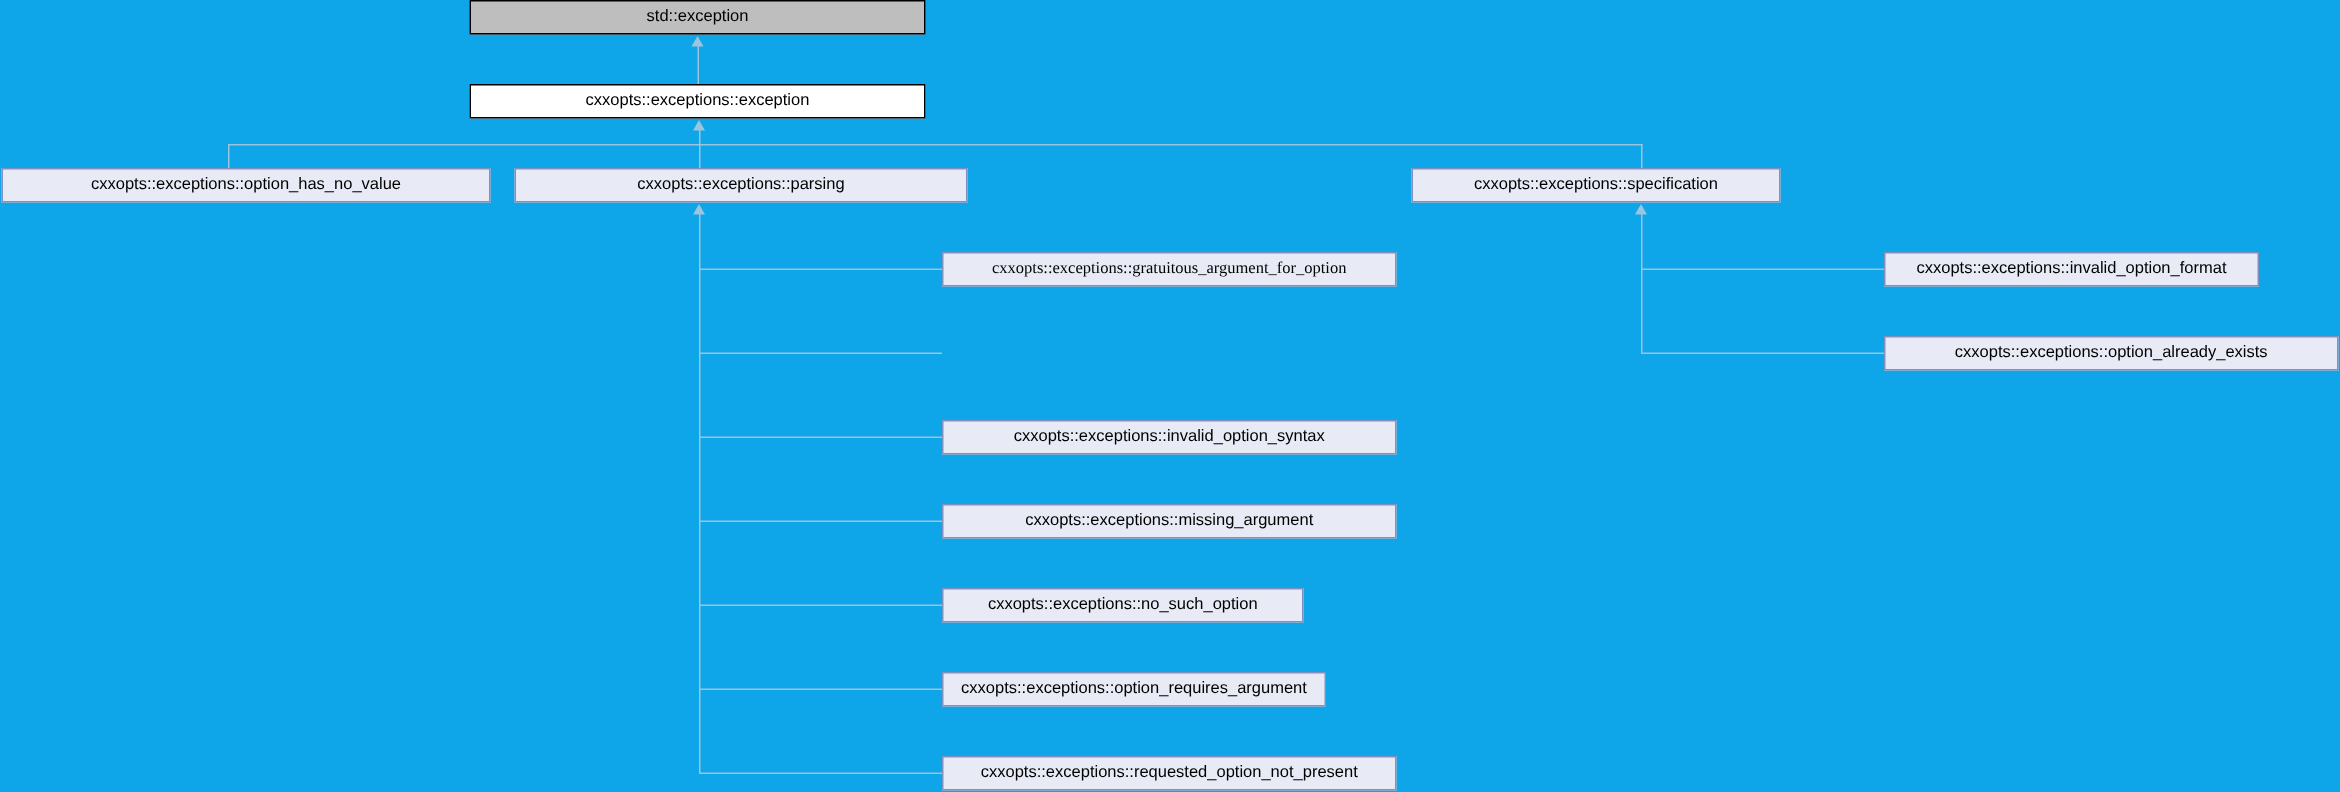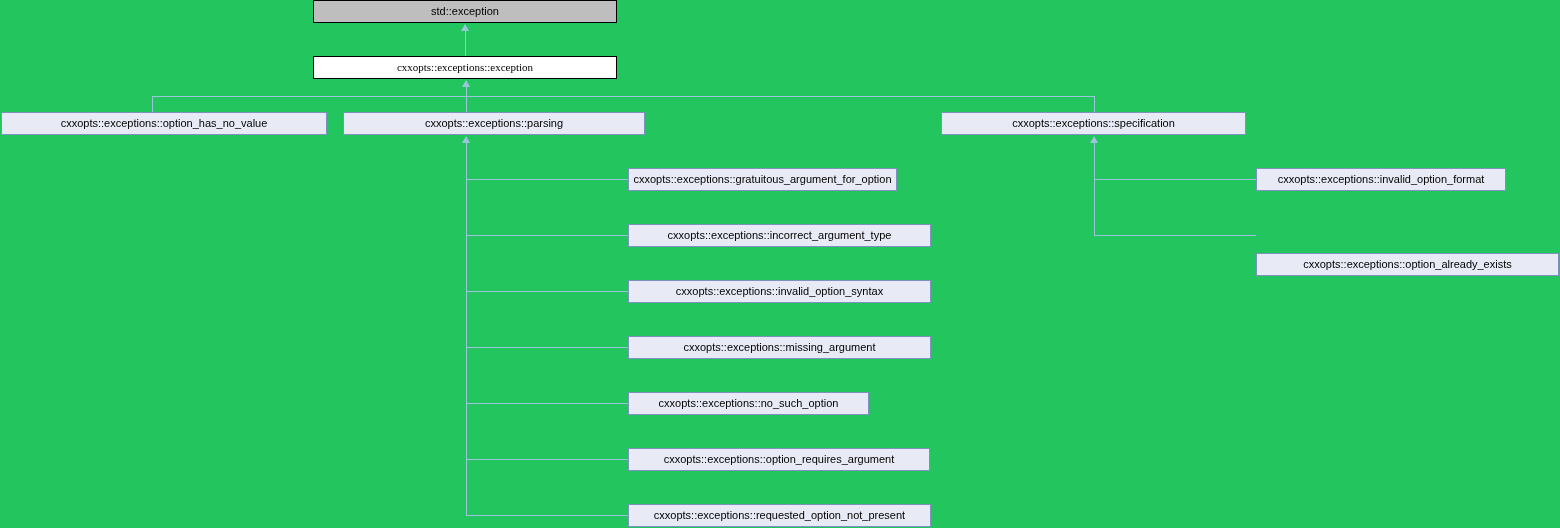--- a/index.html
+++ b/index.html
@@ -10,21 +10,21 @@
     --root-fill:#FFFFFF;
     --strong-border:#000000;
     --text:#000000;
   }
   html,body{margin:0;padding:0;background:#ffffff;}
   body{font-family:"Liberation Sans", sans-serif;}
   .canvas{
     position:relative;
     width:1560px;
     height:528px;
-    background:#22c55e;
+    background:#0ea5e9;
     overflow:hidden;
   }
   .node{
     position:absolute;
     box-sizing:border-box;
     height:23px;
     background:var(--node-fill);
     border:1px solid var(--node-border);
     color:var(--text);
     font-size:11px;
@@ -36,21 +36,20 @@
   }
   .node.external{
     background:var(--external-fill);
     border:1px solid var(--strong-border);
     cursor:default;
   }
   .node.root{
     background:var(--root-fill);
     border:1px solid var(--strong-border);
     cursor:default;
-    font-family:Liberation Serif, serif;
   }
   .edge-v{
     position:absolute;
     width:1px;
     background:var(--edge);
   }
   .edge-h{
     position:absolute;
     height:1px;
     background:var(--edge);
@@ -93,33 +92,32 @@
   <div class="edge-h" style="left:1094px;top:235px;width:162px;"></div>
 
   <div class="node external" style="left:313px;top:0px;width:304px;">std::exception</div>
 
   <div class="node root" style="left:313px;top:56px;width:304px;">cxxopts::exceptions::exception</div>
 
   <div class="node" style="left:1px;top:112px;width:326px;">cxxopts::exceptions::option_has_no_value</div>
 
   <div class="node" style="left:315px;top:112px;width:302px;margin-left:28px;">cxxopts::exceptions::parsing</div>
 
-  <div class="node" style="left:941px;top:112px;width:305px;">cxxopts::exceptions::specification</div>
+  <div class="node" style="left:941px;top:112px;width:246px;">cxxopts::exceptions::specification</div>
 
-  <div class="node" style="left:628px;top:168px;width:269px;">cxxopts::exceptions::gratuitous_argument_for_option</div>
+  <div class="node" style="left:628px;top:168px;width:303px;font-family:Liberation Serif, serif;">cxxopts::exceptions::gratuitous_argument_for_option</div>
 
-  <div class="node" style="left:628px;top:224px;width:303px;">cxxopts::exceptions::incorrect_argument_type</div>
 
   <div class="node" style="left:628px;top:280px;width:303px;">cxxopts::exceptions::invalid_option_syntax</div>
 
   <div class="node" style="left:628px;top:336px;width:303px;">cxxopts::exceptions::missing_argument</div>
 
   <div class="node" style="left:628px;top:392px;width:241px;">cxxopts::exceptions::no_such_option</div>
 
-  <div class="node" style="left:628px;top:448px;width:302px;">cxxopts::exceptions::option_requires_argument</div>
+  <div class="node" style="left:628px;top:448px;width:256px;">cxxopts::exceptions::option_requires_argument</div>
 
   <div class="node" style="left:628px;top:504px;width:303px;">cxxopts::exceptions::requested_option_not_present</div>
 
   <div class="node" style="left:1256px;top:168px;width:250px;">cxxopts::exceptions::invalid_option_format</div>
 
-  <div class="node" style="left:1256px;top:224px;width:303px;margin-top:29px;">cxxopts::exceptions::option_already_exists</div>
+  <div class="node" style="left:1256px;top:224px;width:303px;">cxxopts::exceptions::option_already_exists</div>
 
 </div>
 
 </body></html>

